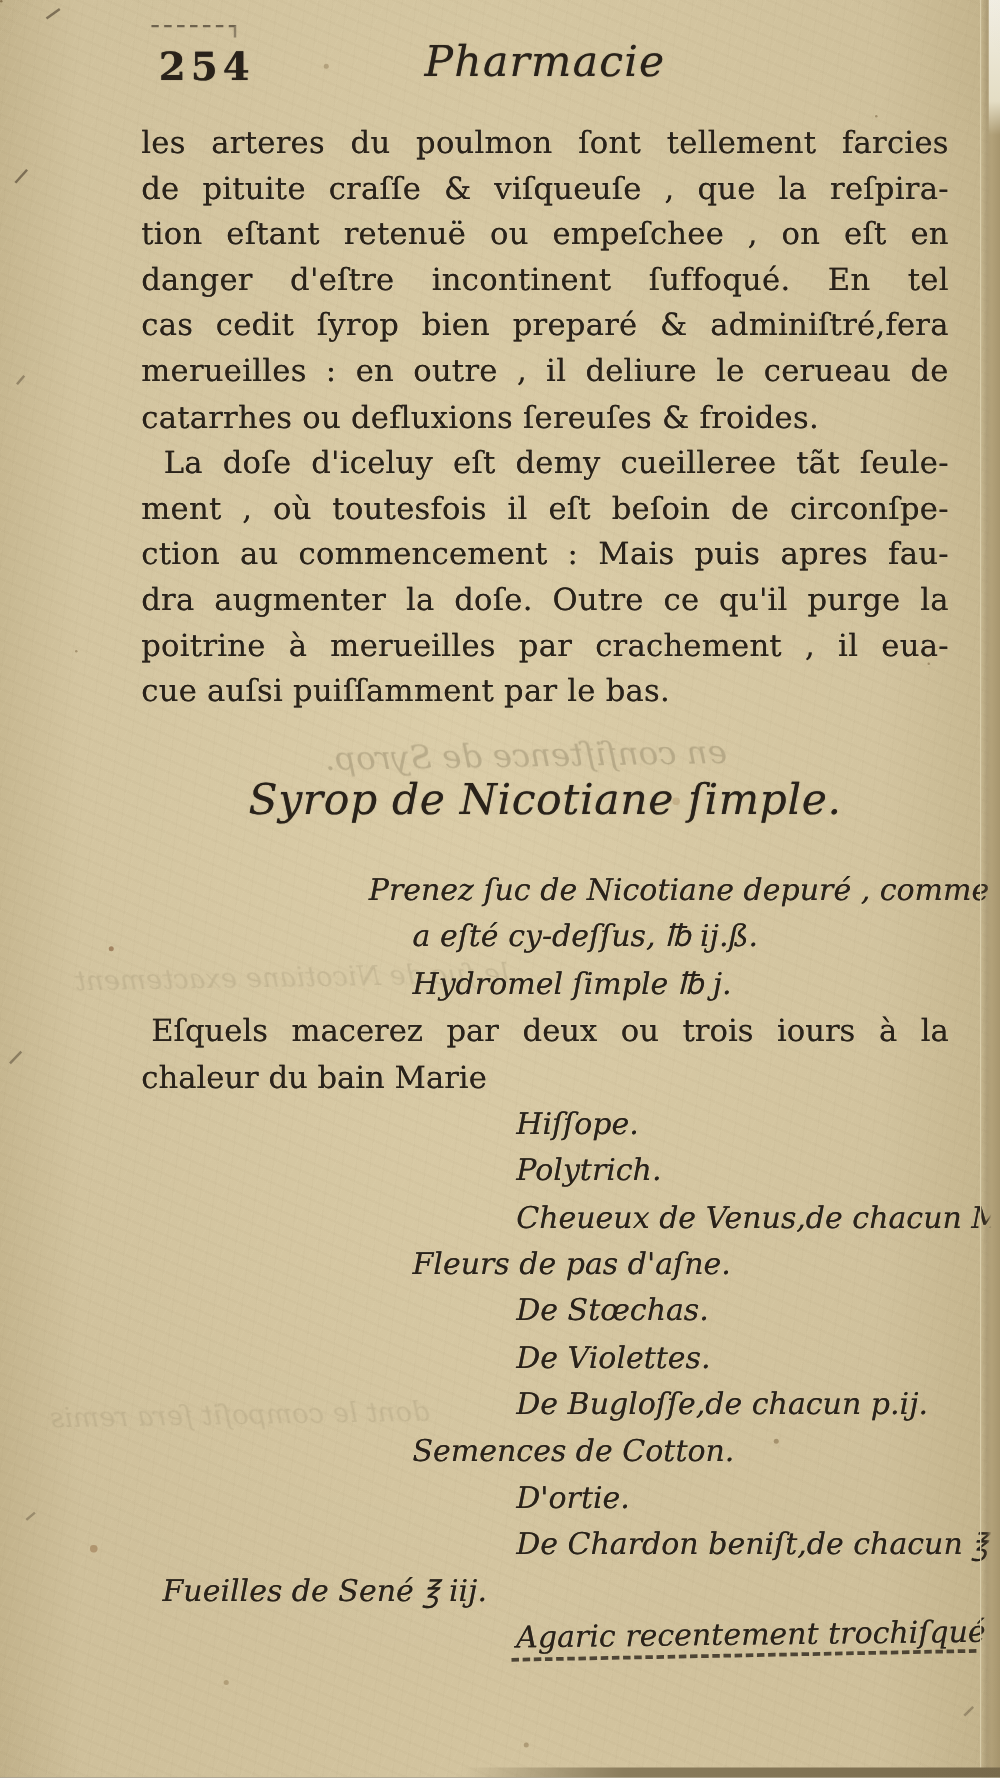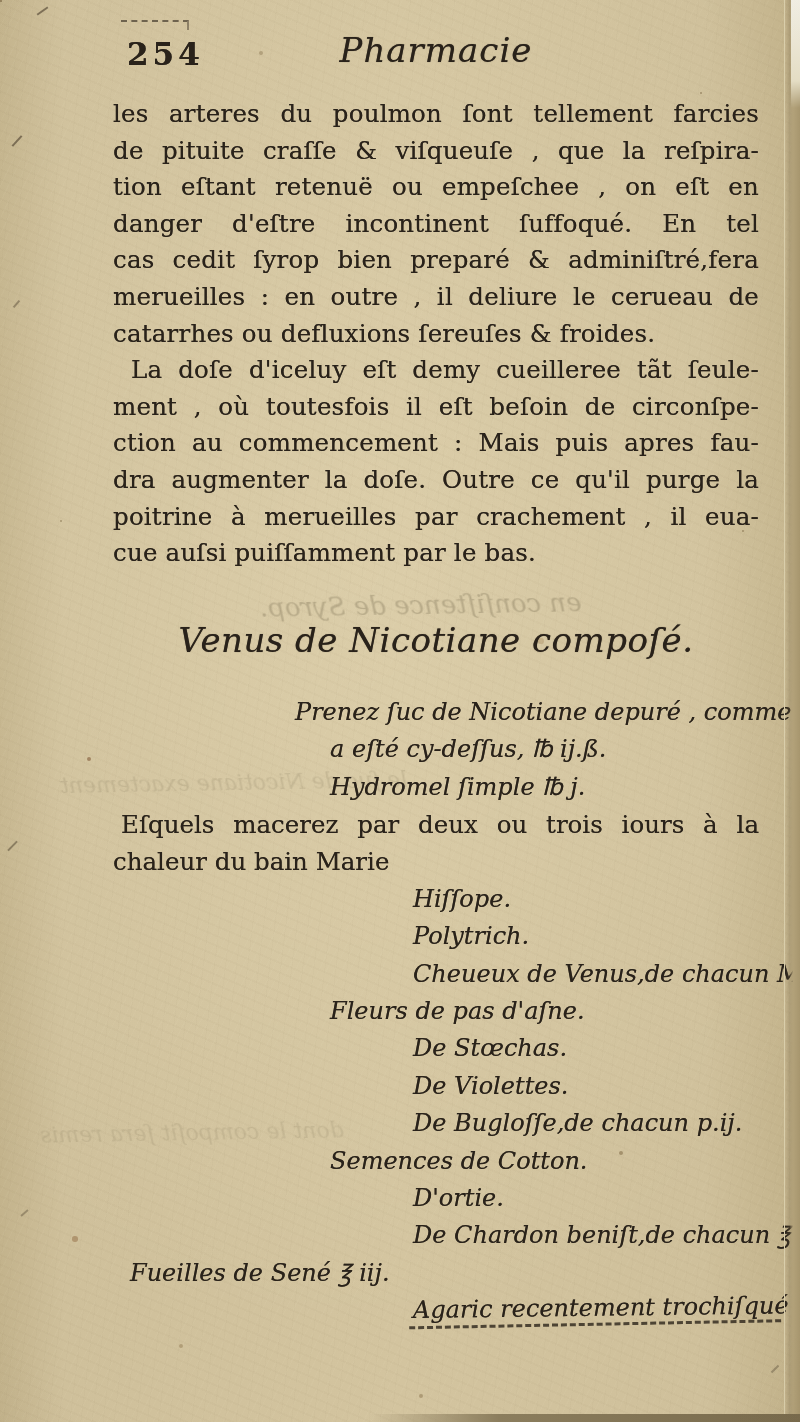--- a/index.html
+++ b/index.html
@@ -149,21 +149,21 @@
 
     <div class="body-text">
       <div class="line just indent1">La doſe d'iceluy eſt demy cueilleree tãt ſeule-</div>
       <div class="line just">ment , où toutesfois il eſt beſoin de circonſpe-</div>
       <div class="line just">ction au commencement : Mais puis apres fau-</div>
       <div class="line just">dra augmenter la doſe.  Outre ce qu'il purge la</div>
       <div class="line just">poitrine à merueilles par crachement , il eua-</div>
       <div class="line">cue auſsi puiſſamment par le bas.</div>
     </div>
 
-    <div class="section-heading">Venus de Nicotiane compoſé.</div>
+    <div class="section-heading">Syrop de Nicotiane ſimple.</div>
 
     <div class="recipe">
       <div class="line r-ind1">Prenez ſuc de Nicotiane depuré , comme dict</div>
       <div class="line r-ind2">a eſté cy-deſſus, ℔ ij.ß.</div>
       <div class="line r-ind2">Hydromel ſimple ℔ j.</div>
 
       <div class="line just roman esquels">Eſquels macerez par deux ou trois iours à la</div>
       <div class="line roman">chaleur du bain Marie</div>
 
       <div class="line ing-2">Hiſſope.</div>

